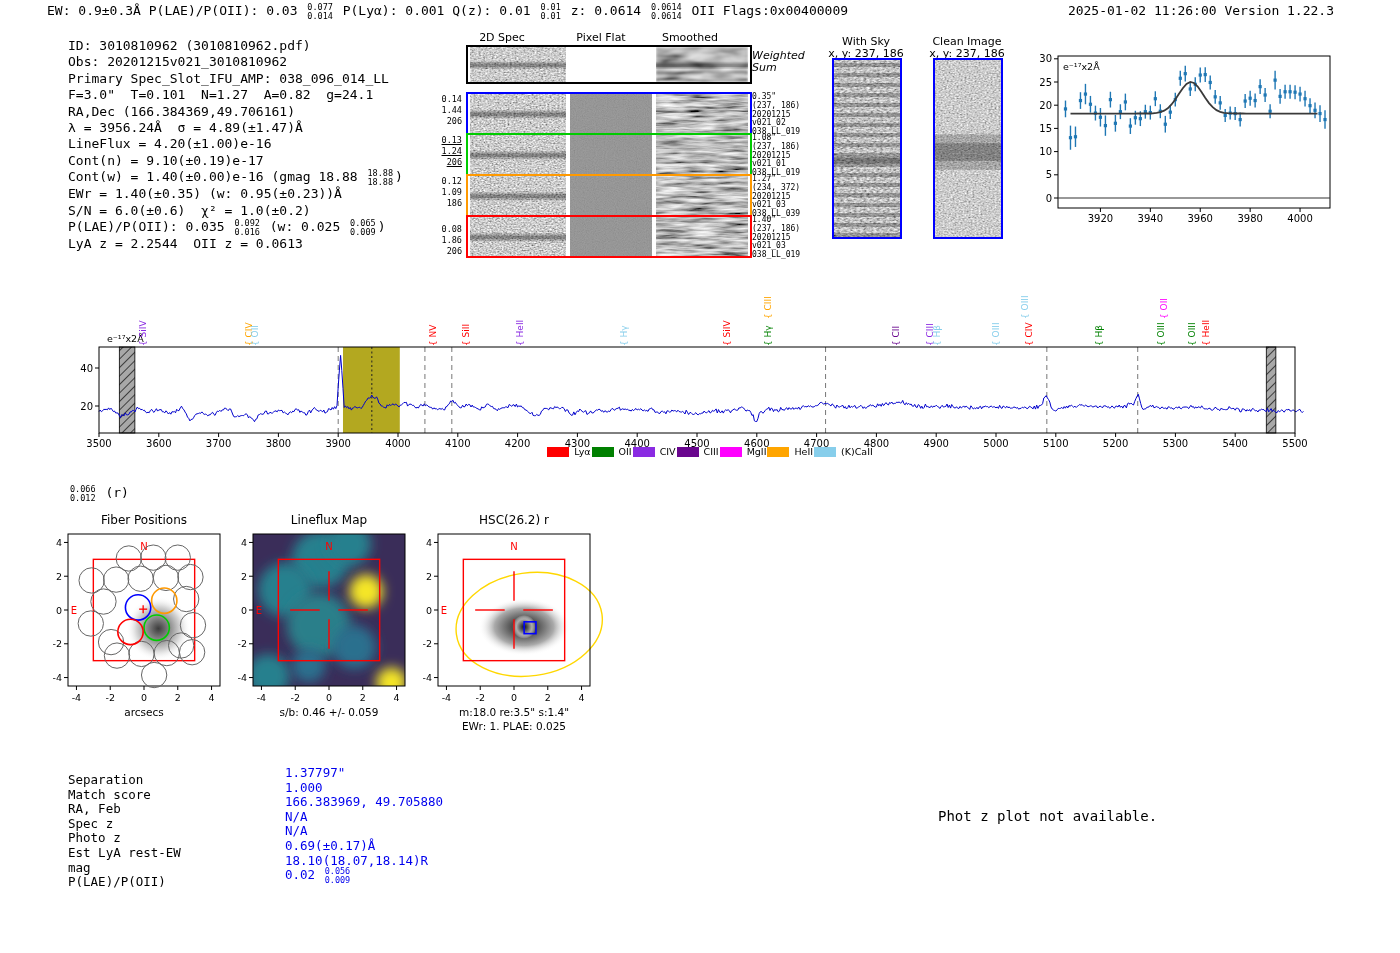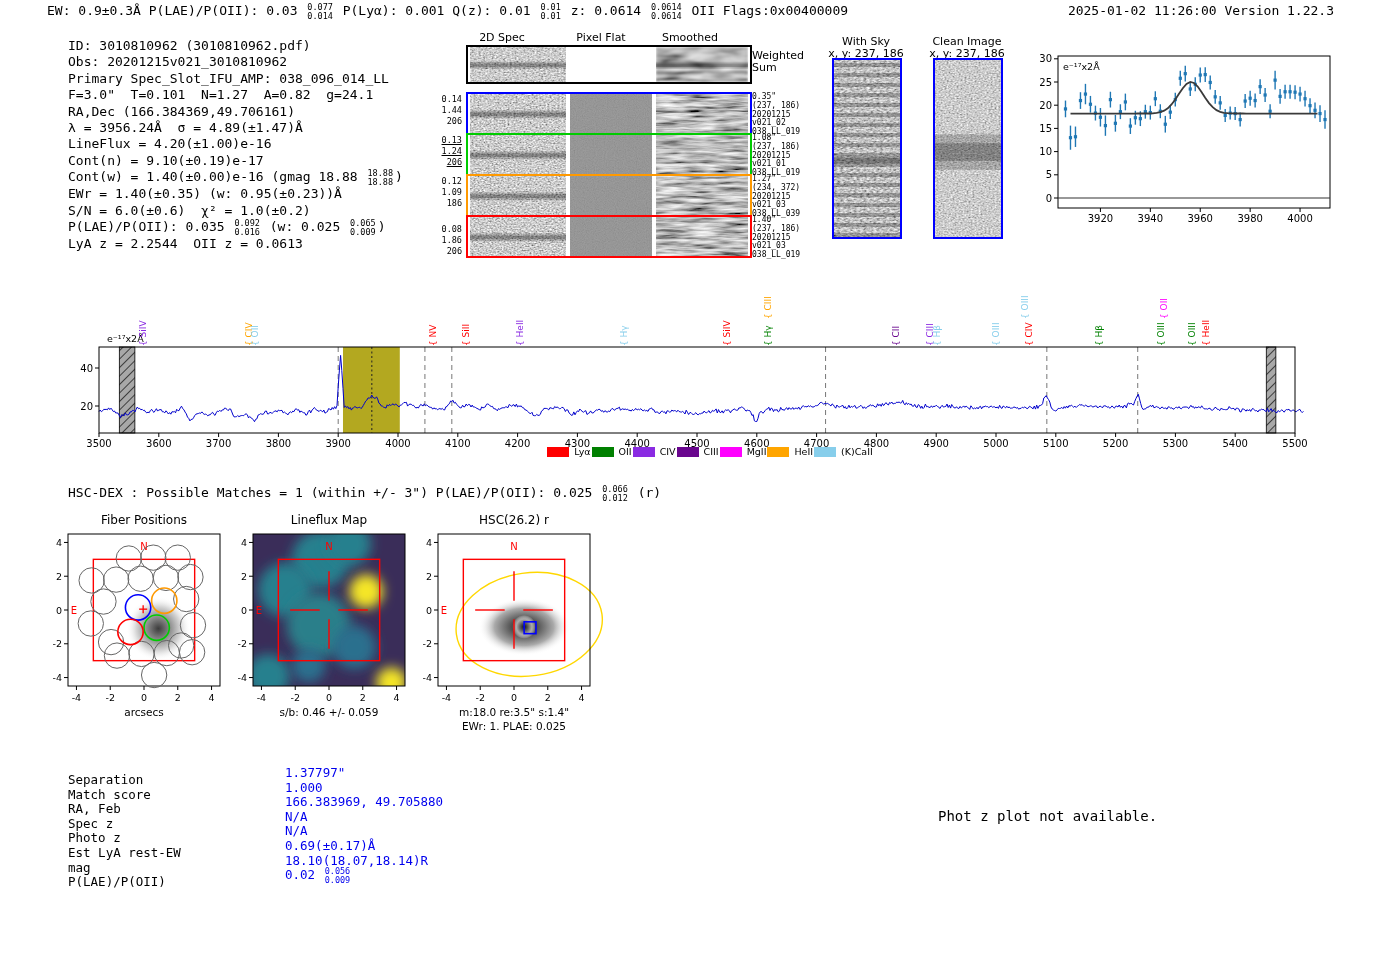--- a/index.html
+++ b/index.html
@@ -89,21 +89,21 @@
                 </feComponentTransfer>
                 <feGaussianBlur stdDeviation="0.8"></feGaussianBlur>
               </filter>
             </defs>
             <rect width="100%" height="100%" filter="url(#nf2)"></rect>
             <rect x="0" y="14.7" width="100%" height="7" fill="#000" opacity="0.18"></rect>
             <rect x="0" y="16.45" width="100%" height="3.5" fill="#000" opacity="0.22"></rect>
           </svg>
         </div>
       </div>
-      <div class="abs sans" style="left: 752px; top: 50px; font-size: 11px; line-height: 12px;">
+      <div class="abs sans" style="left: 752px; top: 50px; font-size: 11px; line-height: 12px; font-style: italic;">
         <div>Weighted</div>
         <div>Sum</div>
       </div>
       <div class="abs" style="left: 466px; top: 92px; width: 282px; height: 39px; border: 2px solid rgb(0, 0, 255); background: rgb(255, 255, 255);">
         <div class="abs" style="left: 2px; top: 0px; width: 96px; height: 39px; overflow: hidden;">
           <svg width="96" height="39" style="display:block">
             <defs>
               <filter id="nf4" x="0" y="0" width="100%" height="100%">
                 <feTurbulence type="fractalNoise" baseFrequency="0.5 0.72" numOctaves="2" seed="11" stitchTiles="stitch"></feTurbulence>
                 <feColorMatrix type="saturate" values="0"></feColorMatrix>
@@ -694,21 +694,21 @@
       <span class="legend-item">
         <span class="legend-swatch" style="background: rgb(255, 165, 0);"></span>
         <span>HeII</span>
       </span>
       <span class="legend-item">
         <span class="legend-swatch" style="background: rgb(135, 206, 235);"></span>
         <span>(K)CaII</span>
       </span>
     </div>
 
-  <div id="hsc-dex-line" class="abs mono"><span>HSC-DEX : Possible Matches = 1 (within +/- 3")  P(LAE)/P(OII): 0.025 </span><span class="frac">
+  <div id="hsc-dex-line" class="abs mono"><span class="frac">
         <span>0.066</span>
         <span>0.012</span>
       </span><span> (r)</span></div>
 
   <svg id="fiber-map" class="abs" style="left:48px;top:510px;" width="195" height="222">
       <defs>
         <radialGradient id="fblob">
           <stop offset="0%" stop-color="#3c3c3c"></stop>
           <stop offset="35%" stop-color="#8a8a8a"></stop>
           <stop offset="70%" stop-color="#d8d8d8"></stop>

